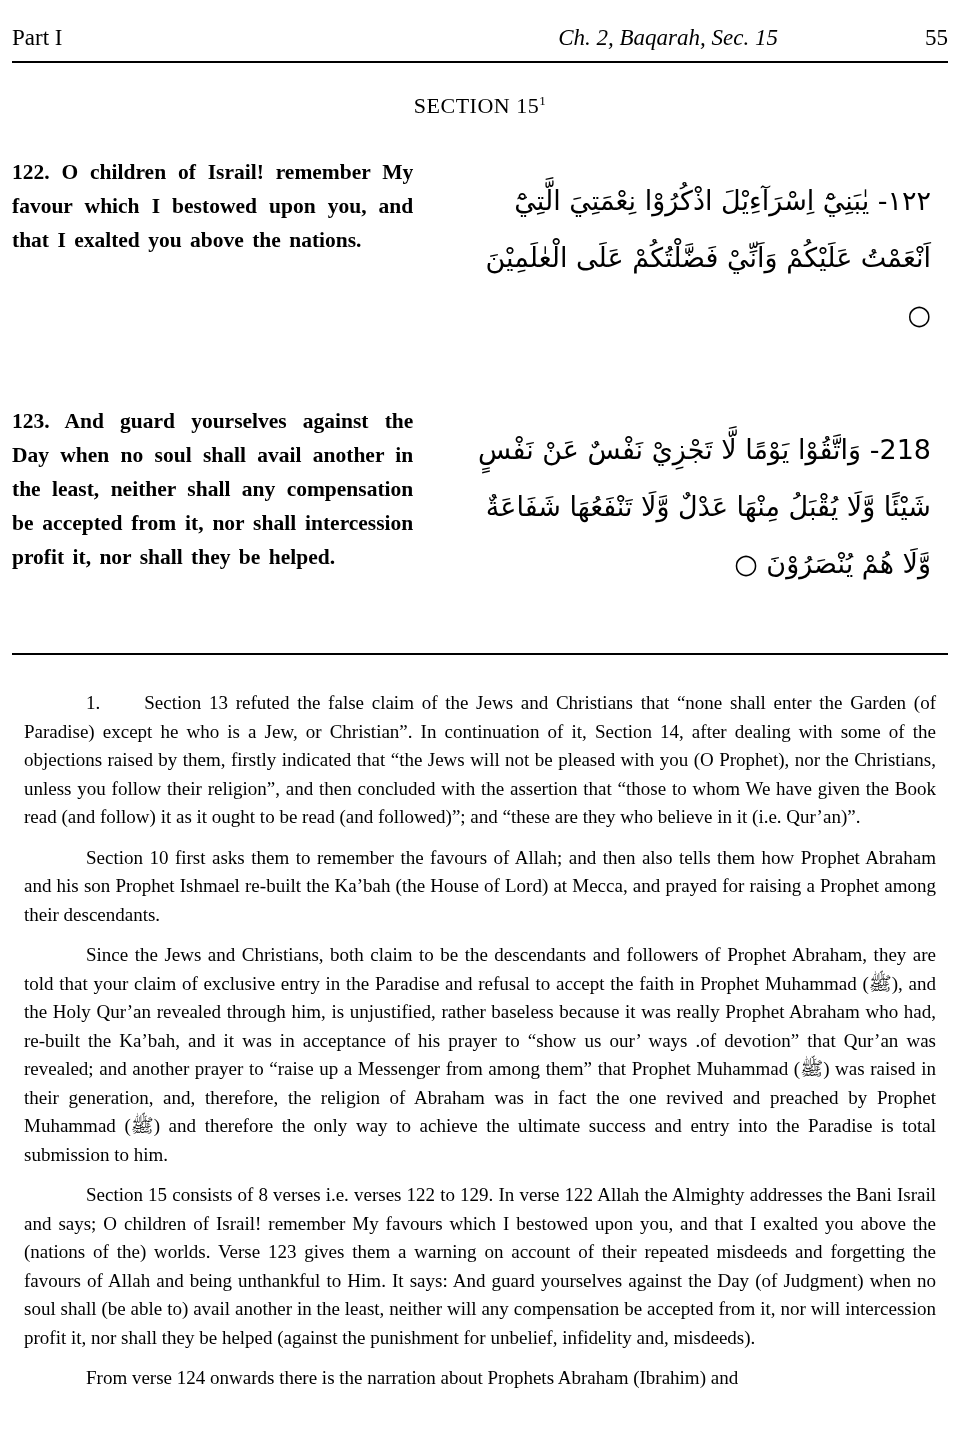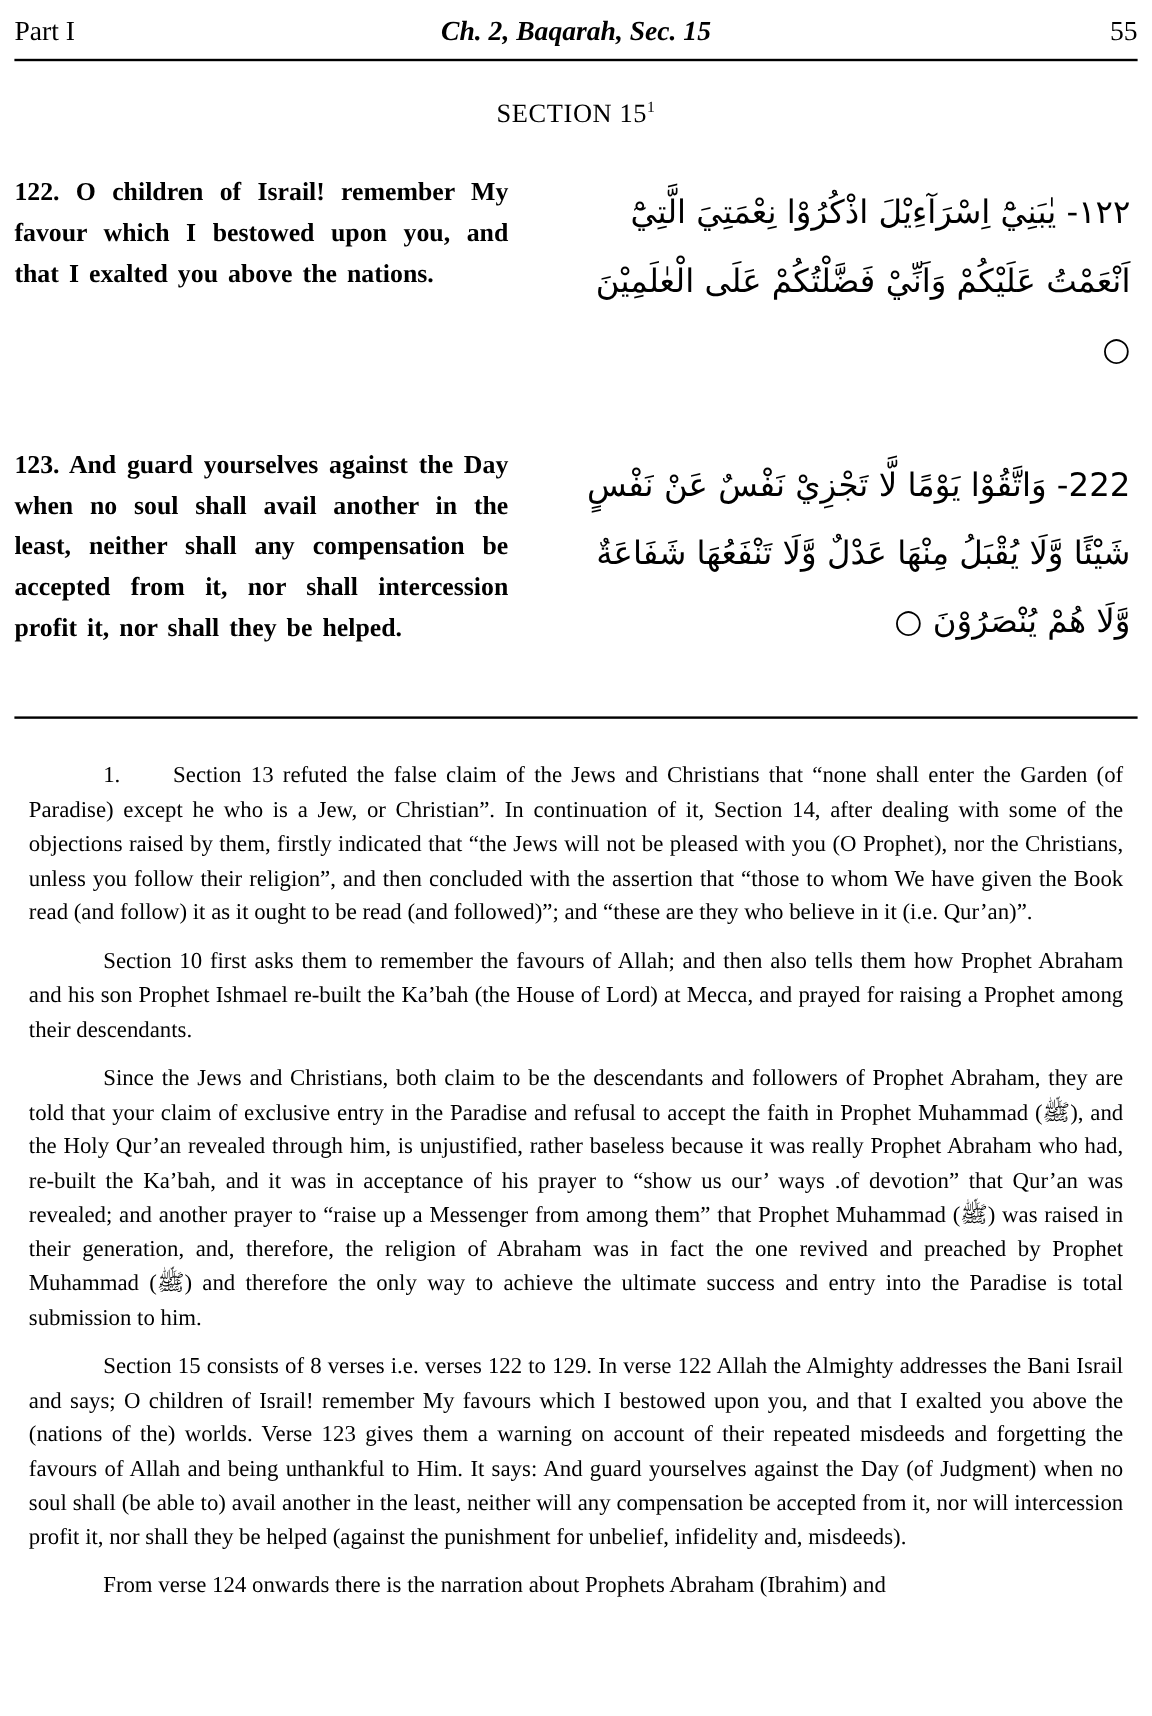--- a/index.html
+++ b/index.html
@@ -6,34 +6,34 @@
     margin: 0;
     padding: 0;
     background: #ffffff;
     color: #000000;
   }
   .page {
     position: relative;
     width: 960px;
     height: 1430px;
     box-sizing: border-box;
-    padding: 12px 12px 0 12px;
+    padding: 24px 12px 0 12px;
     background: #ffffff;
     font-family: "Liberation Serif", serif;
     overflow: hidden;
   }
   
   .page-header {
     display: flex;
     align-items: baseline;
     font-size: 23px;
     line-height: 28px;
   }
   .hdr-left  { width: 170px; text-align: left; }
-  .hdr-center{ flex: 1; text-align: center; font-style: italic; font-weight: bold; }
+  .hdr-center{ flex: 1; text-align: right; font-style: italic; }
   .hdr-right { width: 170px; text-align: right; }
   .rule-thin {
     border: 0;
     border-top: 2px solid #000;
     margin: 9px 0 0 0;
   }
   .rule-thick {
     border: 0;
     border-top: 2.5px solid #000;
     margin: 16px 0 0 0;
@@ -60,21 +60,21 @@
     width: 420px;
     margin: 0;
     font-size: 21.5px;
     font-weight: bold;
     line-height: 34px;
     text-align: justify;
     word-spacing: 3px;
   }
   .verse-arabic {
     width: 478px;
-    margin: 6px;
+    margin: 17px;
     direction: rtl;
     unicode-bidi: embed;
     font-family: "DejaVu Sans", sans-serif;
     font-size: 27px;
     line-height: 57px;
     text-align: right;
   }
   
   .footnotes {
     padding-top: 22px;
@@ -109,21 +109,21 @@
 
   <section class="verses">
 
     <div class="verse-row">
       <p class="verse-english">122.  O children of Israil! remember My favour which I bestowed upon you, and that I exalted you above the nations.</p>
       <p class="verse-arabic">١٢٢- يٰبَنِيْٓ اِسْرَآءِيْلَ اذْكُرُوْا نِعْمَتِيَ الَّتِيْٓ اَنْعَمْتُ عَلَيْكُمْ وَاَنِّيْ فَضَّلْتُكُمْ عَلَى الْعٰلَمِيْنَ ○</p>
     </div>
 
     <div class="verse-row">
       <p class="verse-english">123.  And guard yourselves against the Day when no soul shall avail another in the least, neither shall any compensation be accepted from it, nor shall intercession profit it, nor shall they be helped.</p>
-      <p class="verse-arabic">222- وَاتَّقُوْا يَوْمًا لَّا تَجْزِيْ نَفْسٌ عَنْ نَفْسٍ شَيْئًا وَّلَا يُقْبَلُ مِنْهَا عَدْلٌ وَّلَا تَنْفَعُهَا شَفَاعَةٌ وَّلَا هُمْ يُنْصَرُوْنَ ○</p>
+      <p class="verse-arabic">218- وَاتَّقُوْا يَوْمًا لَّا تَجْزِيْ نَفْسٌ عَنْ نَفْسٍ شَيْئًا وَّلَا يُقْبَلُ مِنْهَا عَدْلٌ وَّلَا تَنْفَعُهَا شَفَاعَةٌ وَّلَا هُمْ يُنْصَرُوْنَ ○</p>
     </div>
 
   </section>
 
   <hr class="rule-thick">
 
   <section class="footnotes">
 
     <p class="fn-para">
       <span class="fn-marker">1.</span><span>Section 13 refuted the false claim of the Jews and Christians that “none shall enter the Garden (of Paradise) except he who is a Jew, or Christian”. In continuation of it, Section 14, after dealing with some of the objections raised by them, firstly indicated that “the Jews will not be pleased with you (O Prophet), nor the Christians, unless you follow their religion”, and then concluded with the assertion that “those to whom We have given the Book read (and follow) it as it ought to be read (and followed)”; and “these are they who believe in it (i.e. Qur’an)”.</span>

